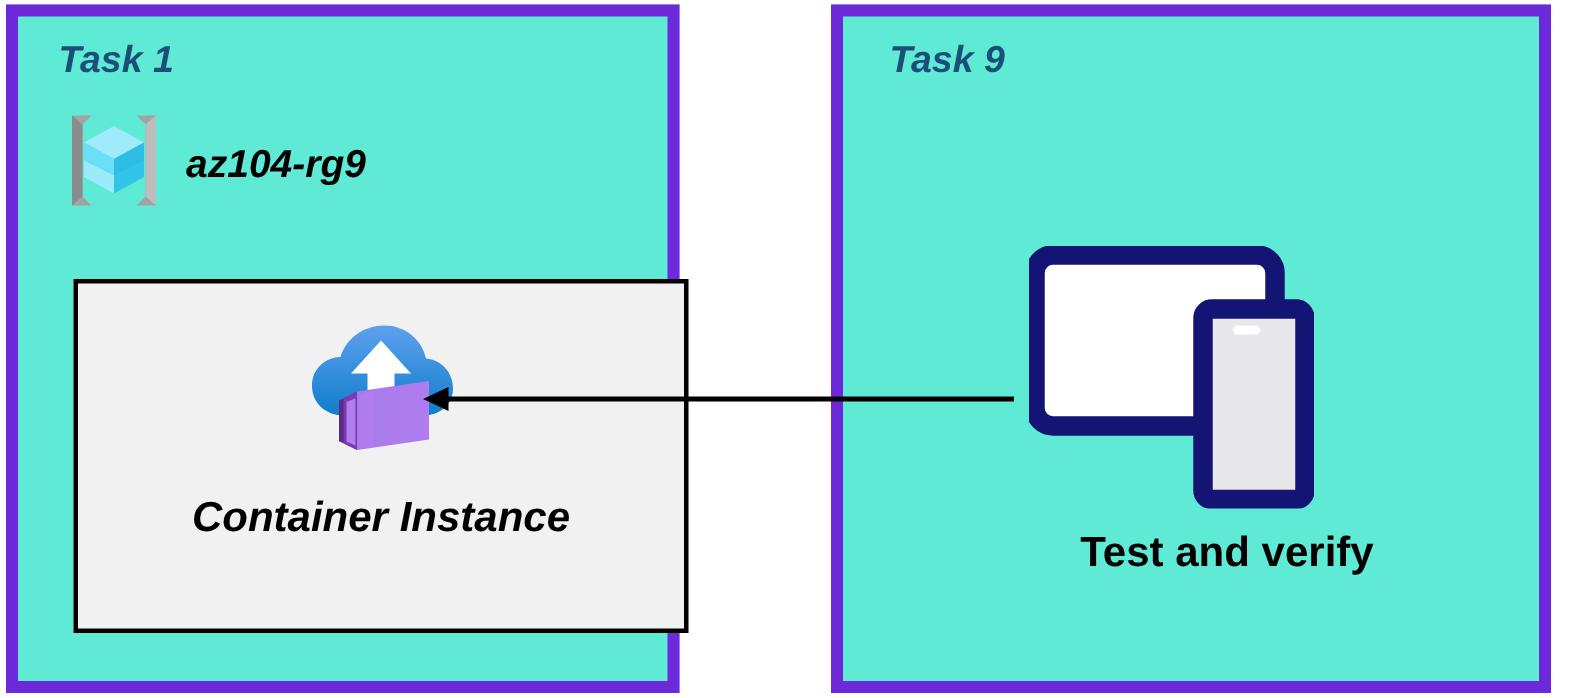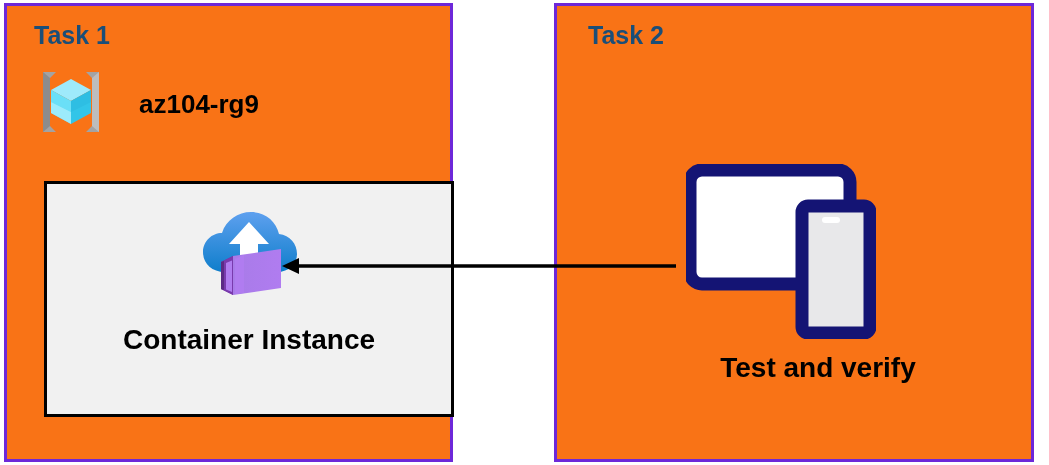--- a/index.html
+++ b/index.html
@@ -15,22 +15,23 @@
     width: 1049px;
     height: 465px;
     background: #ffffff;
     overflow: hidden;
   }
 
   
   .panel {
     position: absolute;
     box-sizing: border-box;
-    border: 3px solid #6d28d9;
-    background: #f97316;
+    border: 8px solid #6d28d9;
+    background: #5eead4;
+    font-style: italic;
   }
   #panel-task1 { left: 4px;   top: 3px; width: 449px; height: 459px; }
   #panel-task2 { left: 554px; top: 3px; width: 480px; height: 459px; }
 
   .panel-title {
     position: absolute;
     font-size: 25px;
     font-weight: bold;
     color: #1B4E78;
     letter-spacing: 0px;
@@ -39,21 +40,21 @@
   #title-task1 { left: 27px; top: 15px; }
   #title-task2 { left: 31px; top: 15px; }
 
   
   #rg-row {
     position: absolute;
     left: 28px;
     top: 60px;
     display: flex;
     align-items: center;
-    gap: 32px;
+    gap: 12px;
   }
   #rg-label {
     font-size: 26px;
     font-weight: bold;
     color: #000000;
     white-space: nowrap;
   }
 
   
   #container-box {
@@ -176,21 +177,21 @@
           <polygon points="38,57 47,53 47,91 38,92" fill="#B07CF0"></polygon>
 
           <polygon points="24,60 27,59 27,88 24,87" fill="#5B2A85"></polygon>
         </svg>
       </div>
       <div id="container-label">Container Instance</div>
     </div>
   </div>
 
   <div class="panel" id="panel-task2">
-    <div class="panel-title" id="title-task2">Task 2</div>
+    <div class="panel-title" id="title-task2">Task 9</div>
   </div>
 
   <div id="device-icon-wrap">
     <svg width="190" height="175" viewBox="0 0 190 175" aria-hidden="true">
 
       <rect x="4" y="6" width="160" height="114" rx="12" ry="12" fill="#FFFFFF" stroke="#141474" stroke-width="13"></rect>
 
       <circle cx="84" cy="16" r="2.6" fill="#FFFFFF"></circle>
 
       <rect x="68" y="106" width="36" height="7" rx="3.5" fill="#FFFFFF"></rect>

